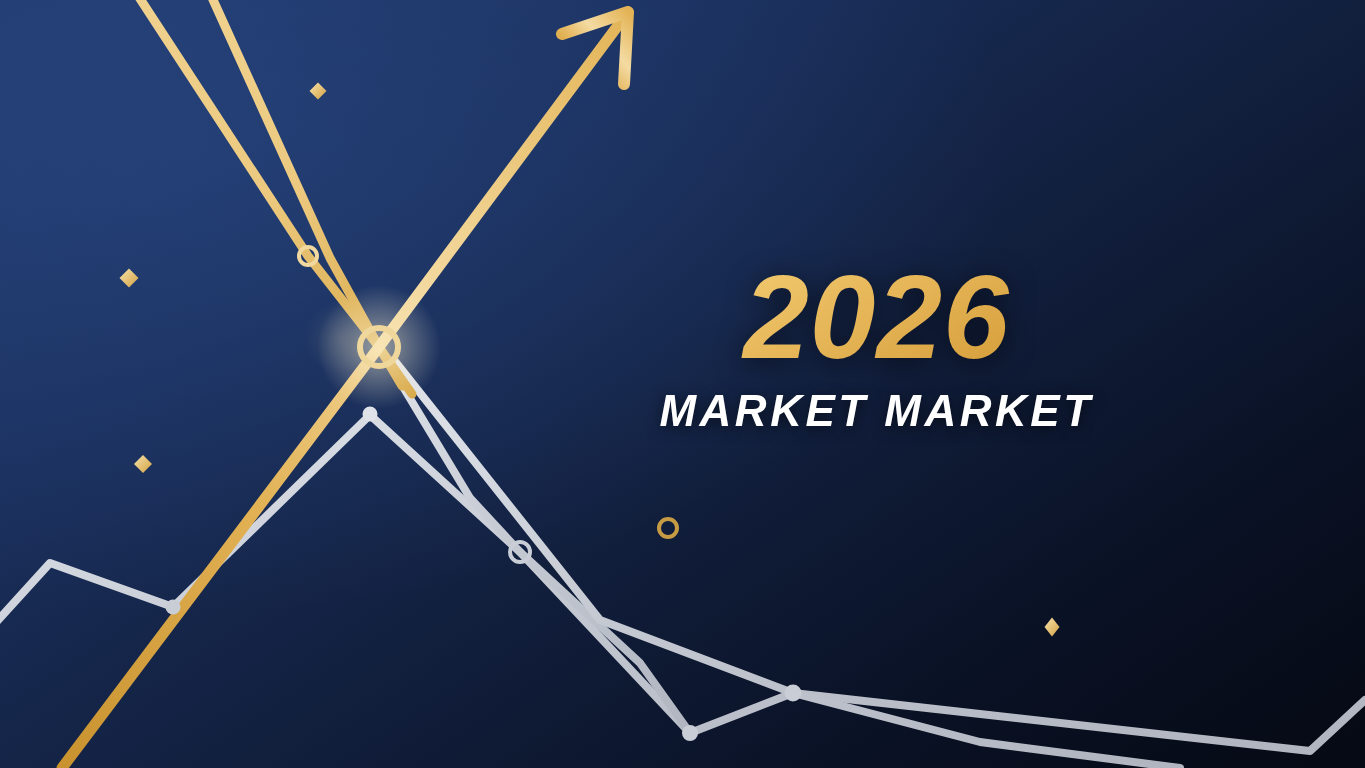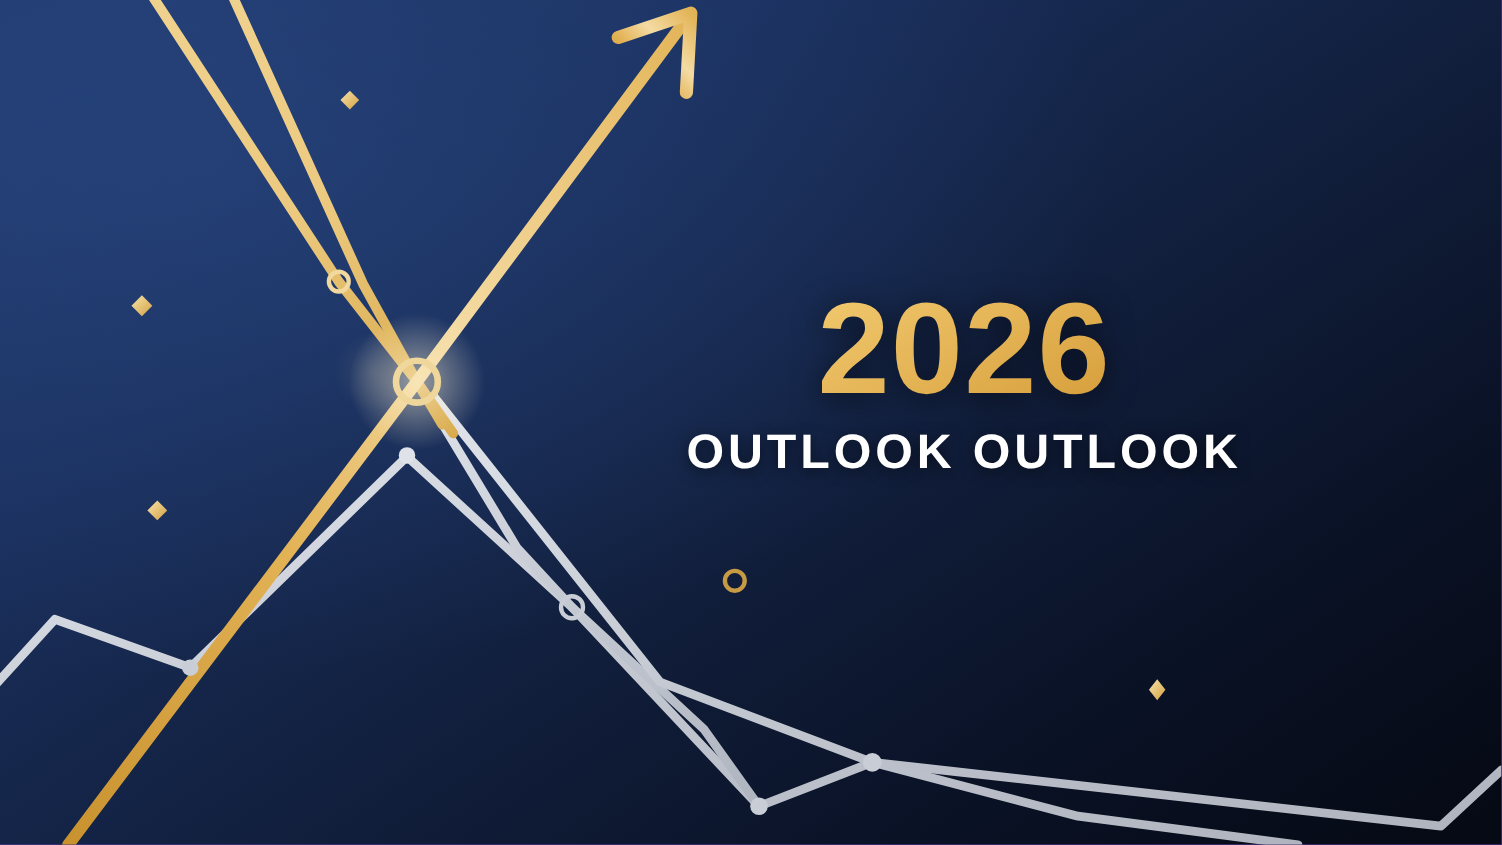--- a/index.html
+++ b/index.html
@@ -6,21 +6,22 @@
     margin: 0;
     padding: 0;
     background: #060a14;
   }
   #stage {
     position: relative;
     width: 1365px;
     height: 768px;
     overflow: hidden;
     font-family: "Liberation Sans", sans-serif;
-    background: #8b5cf6;
+    background: #14532d;
+    font-style: italic;
   }
   #bg-svg, #chart-svg {
     position: absolute;
     inset: 0;
     width: 1365px;
     height: 768px;
     display: block;
   }
   #title-block {
     position: absolute;
@@ -166,16 +167,16 @@
       <polygon points="129,268.5 138.5,278 129,287.5 119.5,278"></polygon>
       <polygon points="143,455 152,464 143,473 134,464"></polygon>
       <polygon points="1052,617.5 1059.5,627 1052,636.5 1044.5,627"></polygon>
     </g>
 
     <circle cx="379" cy="347" r="90" fill="url(#glowCenter)" opacity="0.35"></circle>
   </svg>
 
   <div id="title-block">
     <div id="year">2026</div>
-    <div id="subtitle">OUTLOOK OUTLOOK</div>
+    <div id="subtitle">MARKET MARKET</div>
   </div>
 
 </div>
 
 </body></html>

